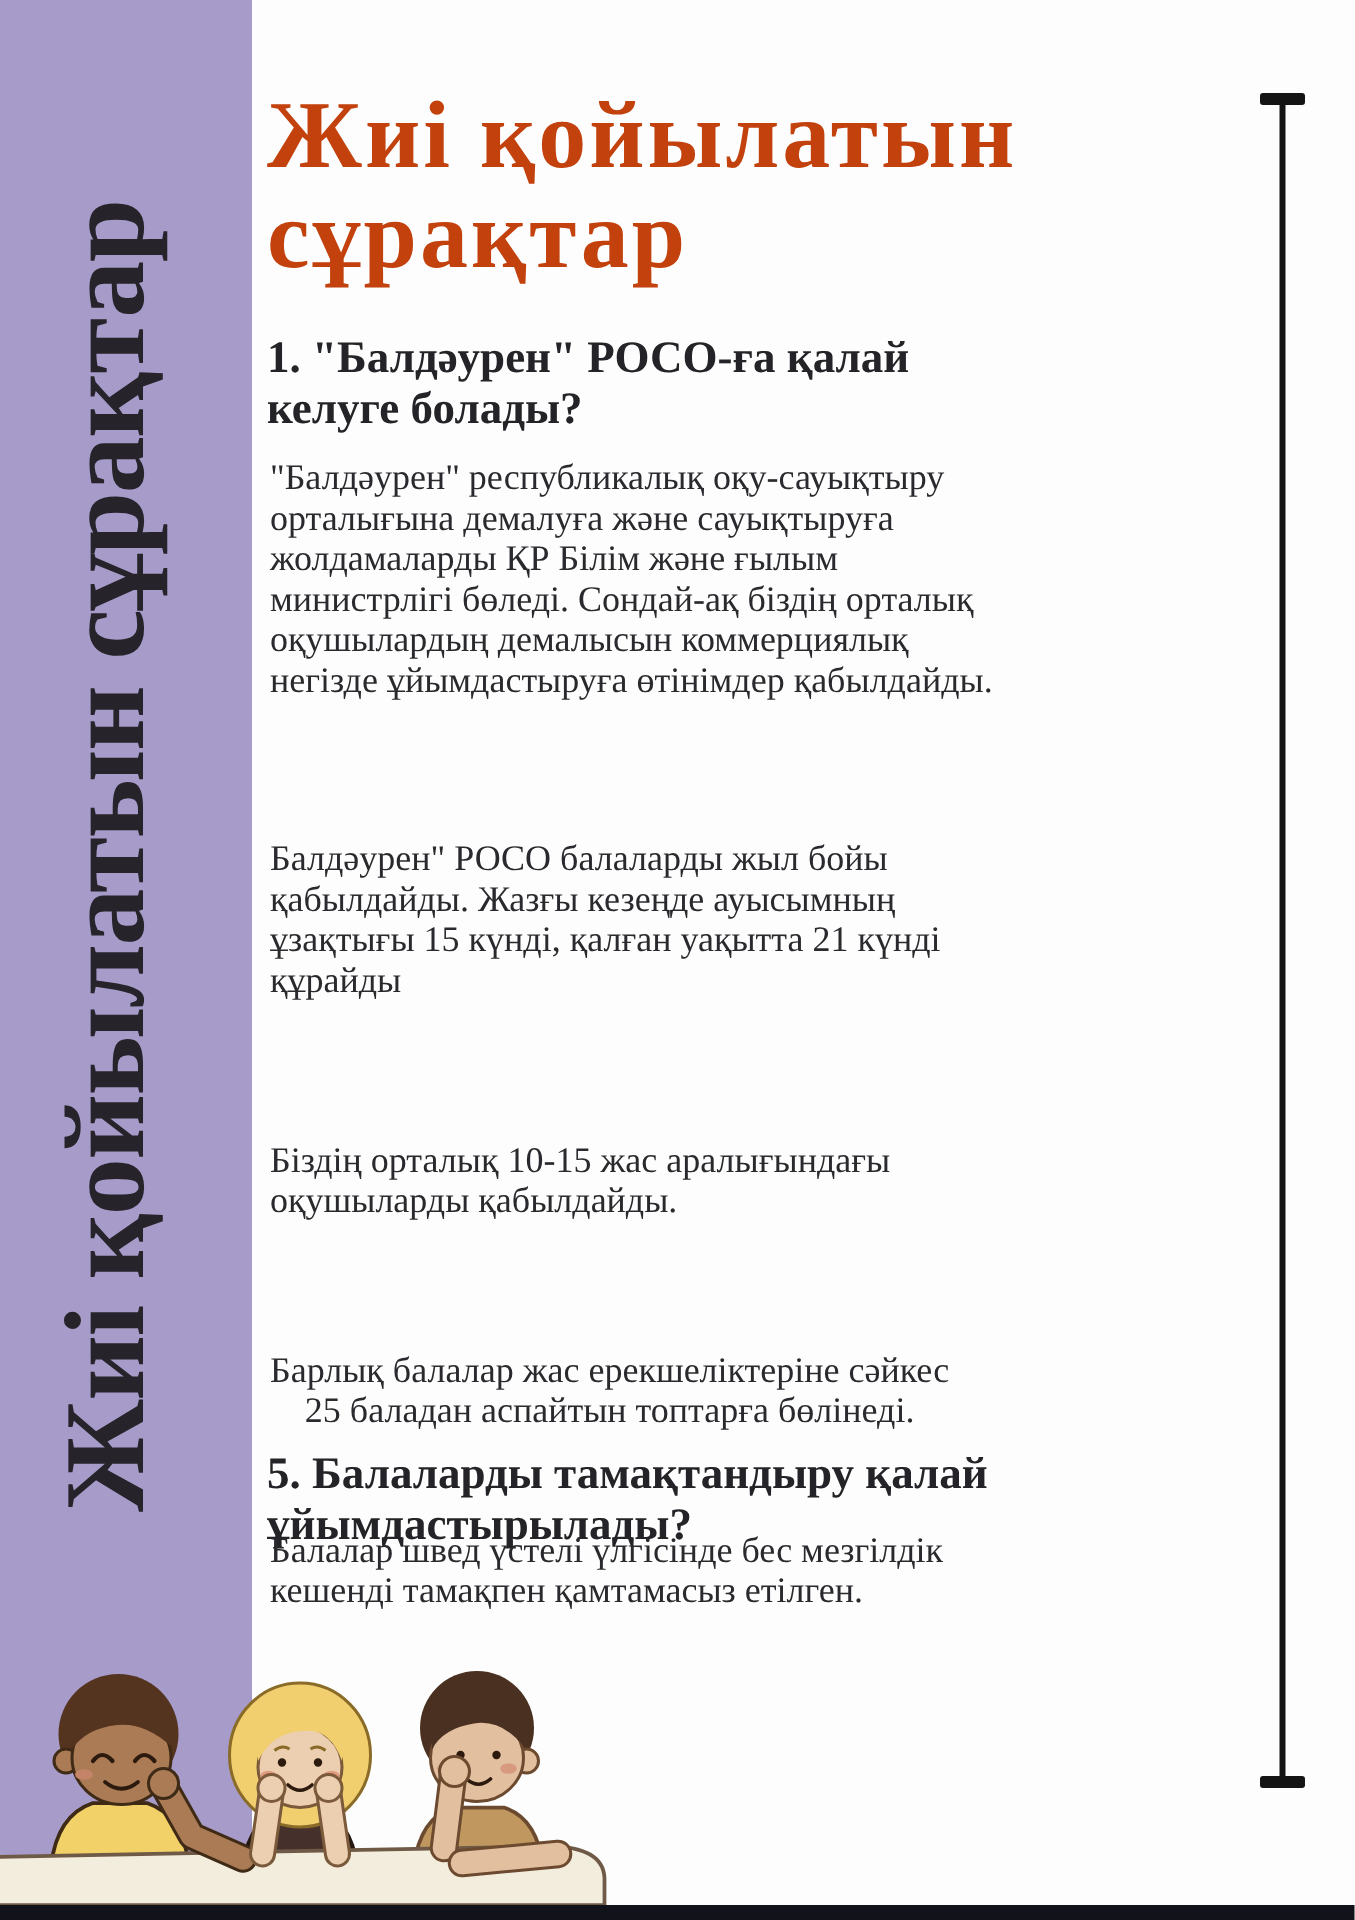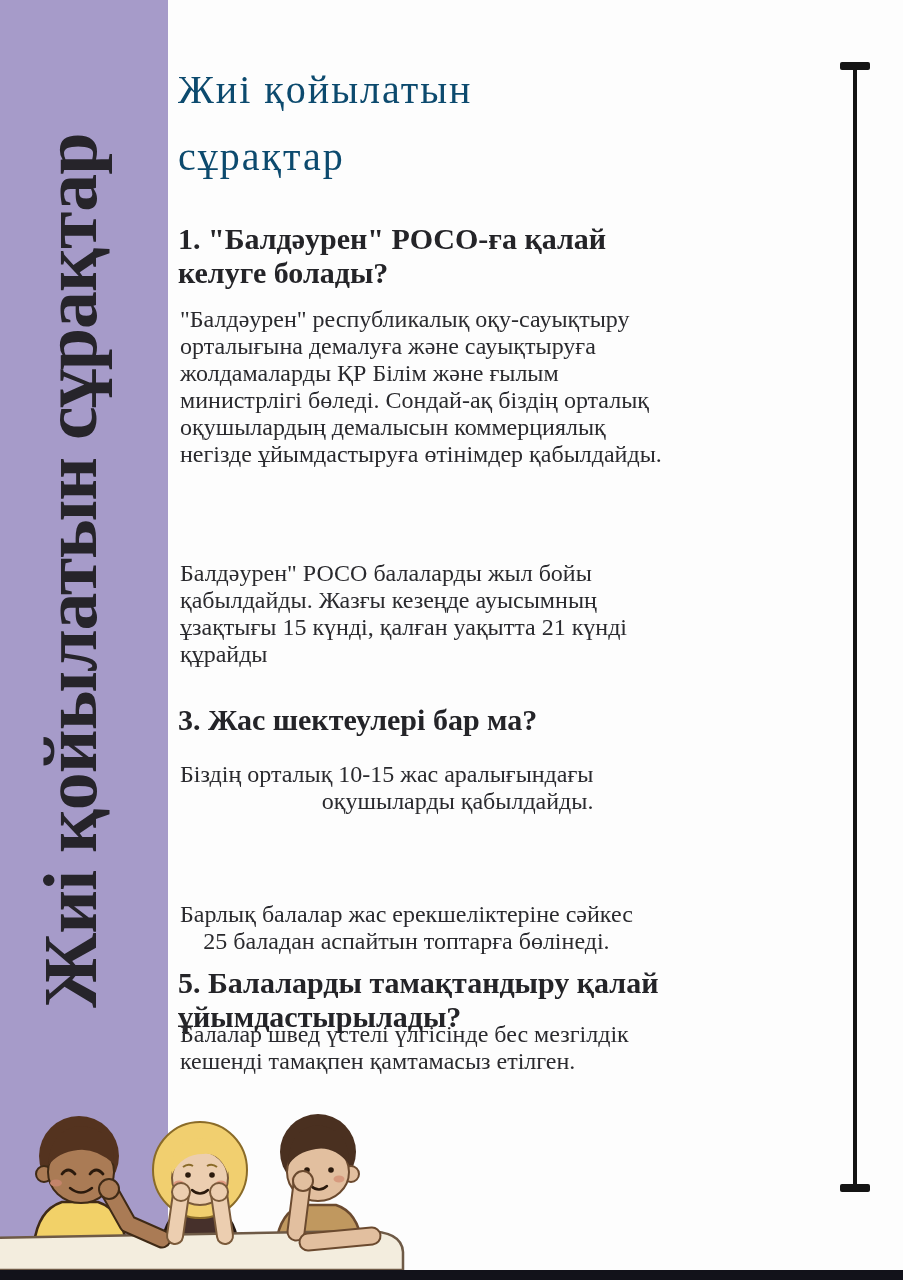--- a/index.html
+++ b/index.html
@@ -31,43 +31,43 @@
     letter-spacing: -1px;
     line-height: 80px;
     color: #26242a;
     white-space: nowrap;
   }
 
   
   .content { position: absolute; left: 178px; top: 0; width: 672px; height: 100%; }
   .title {
     position: absolute; left: 0; top: 56px;
-    font-size: 40px; font-weight: normal;
+    font-size: 64px; font-weight: bold;
     letter-spacing: 2px;
     line-height: 67px;
     white-space: pre-line;
-    color: #0c4a6e;
+    color: #c2410c;
   }
   .question {
     position: absolute; left: 0;
     font-size: 30px; font-weight: bold;
     line-height: 34px;
     white-space: pre-line;
     color: #242428;
   }
   .answer {
     position: absolute; left: 2px;
     font-size: 24px; font-weight: normal;
     line-height: 27px;
     white-space: pre-line;
     color: #2a2a2e;
   }
   .q1 { top: 222px; }  .a1 { top: 306px; }
   .q2 { top: 494px; }  .a2 { top: 560px; }
-  .q3 { top: 703px; }  .a3 { top: 761px; text-align: right; }
+  .q3 { top: 703px; }  .a3 { top: 761px; }
   .q4 { top: 848px; }  .a4 { top: 901px; text-align: center; }
   .q5 { top: 966px; }  .a5 { top: 1021px; }
 
   
   .ruler {
     position: absolute;
     left: 853px; top: 66px;
     width: 4px; height: 1122px;
     background: #141414;
   }
@@ -116,21 +116,20 @@
 жолдамаларды ҚР Білім және ғылым
 министрлігі бөледі. Сондай-ақ біздің орталық
 оқушылардың демалысын коммерциялық
 негізде ұйымдастыруға өтінімдер қабылдайды.</p>
 
     <p class="answer a2">Балдәурен" РОСО балаларды жыл бойы
 қабылдайды. Жазғы кезеңде ауысымның
 ұзақтығы 15 күнді, қалған уақытта 21 күнді
 құрайды</p>
 
-    <h2 class="question q3">3.  Жас шектеулері бар ма?</h2>
     <p class="answer a3">Біздің орталық 10-15 жас аралығындағы
 оқушыларды қабылдайды.</p>
 
     <p class="answer a4">Барлық балалар жас ерекшеліктеріне сәйкес
 25 баладан аспайтын топтарға бөлінеді.</p>
 
     <h2 class="question q5">5. Балаларды тамақтандыру қалай
 ұйымдастырылады?</h2>
     <p class="answer a5">Балалар швед үстелі үлгісінде бес мезгілдік
 кешенді тамақпен қамтамасыз етілген.</p>

